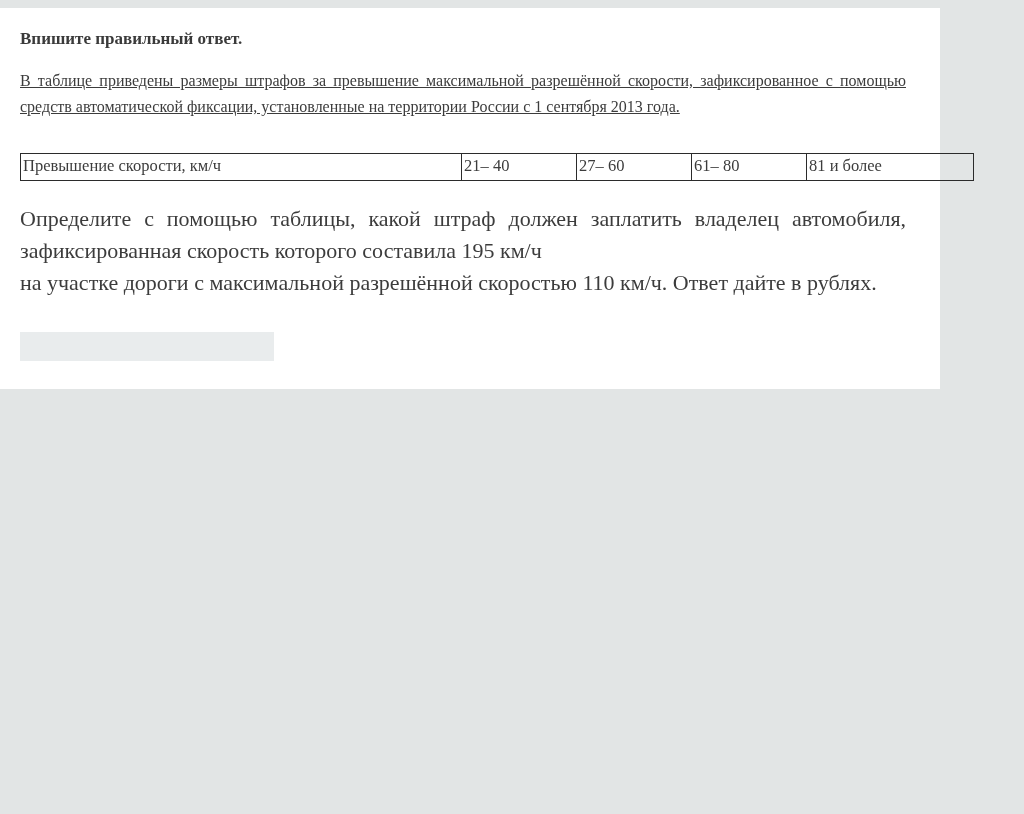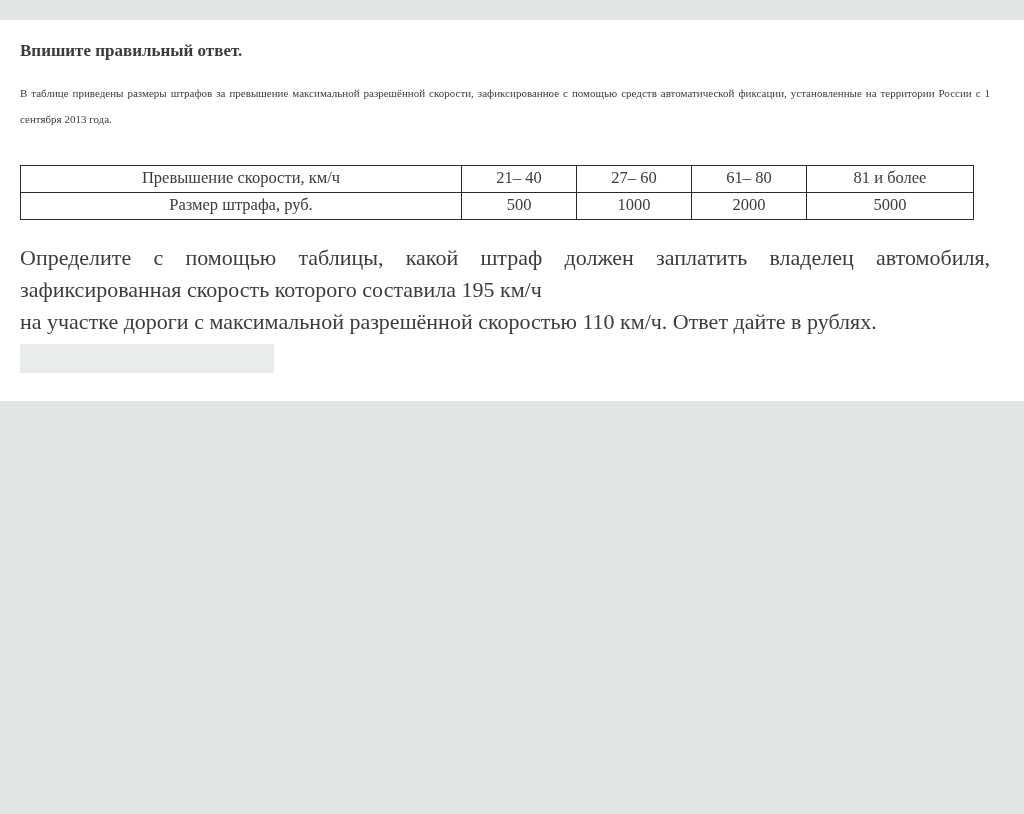--- a/index.html
+++ b/index.html
@@ -12,54 +12,54 @@
     color: #3c3c3c;
   }
   .page {
     position: relative;
     width: 1024px;
     height: 814px;
     background: #e2e5e5;
   }
   .panel {
     position: absolute;
-    top: 20px;
+    top: 8px;
     left: 0;
-    width: 1024px;
+    width: 940px;
     height: 381px;
     background: #ffffff;
     padding: 21px 34px 0 20px;
   }
   .prompt-title {
     font-size: 17px;
     font-weight: bold;
     color: #3a3a3a;
     margin-bottom: 19px;
   }
   .intro-text {
-    font-size: 11px;
+    font-size: 16px;
     line-height: 26px;
     text-align: justify;
     margin-bottom: 33px;
+    text-decoration: underline;
   }
   table.fines-table {
     border-collapse: collapse;
     table-layout: fixed;
     width: 953px;
     margin-bottom: 22px;
   }
   table.fines-table td {
     border: 1px solid #2b2b2b;
     font-size: 16.5px;
     height: 27px;
     padding: 0 2px 2px 2px;
     vertical-align: middle;
     white-space: nowrap;
     overflow: hidden;
-    text-align: center;
   }
   .col-label { width: 441px; }
   .col-v1, .col-v2, .col-v3 { width: 115px; margin-left: 12px; }
   .col-v4 { width: 167px; margin-left: 36px; }
   .task-text {
     font-size: 22px;
     line-height: 32px;
     text-align: justify;
   }
   .answer-box {
@@ -90,27 +90,20 @@
 
     <table class="fines-table">
       <tbody>
         <tr>
           <td class="col-label">Превышение скорости, км/ч</td>
           <td class="col-v1">21– 40</td>
           <td class="col-v2">27– 60</td>
           <td class="col-v3">61– 80</td>
           <td class="col-v4">81 и более</td>
         </tr>
-        <tr>
-          <td class="col-label">Размер штрафа, руб.</td>
-          <td class="col-v1">500</td>
-          <td class="col-v2">1000</td>
-          <td class="col-v3">2000</td>
-          <td class="col-v4">5000</td>
-        </tr>
       </tbody>
     </table>
 
     <div class="task-text">
       <span>Определите с помощью таблицы, какой штраф должен заплатить владелец автомобиля, зафиксированная скорость которого составила 195 км/ч</span><br>
       <span>на участке дороги с максимальной разрешённой скоростью 110 км/ч. Ответ дайте в рублях.</span>
     </div>
 
     <input type="text" class="answer-box" placeholder="" style="">
   </div>

